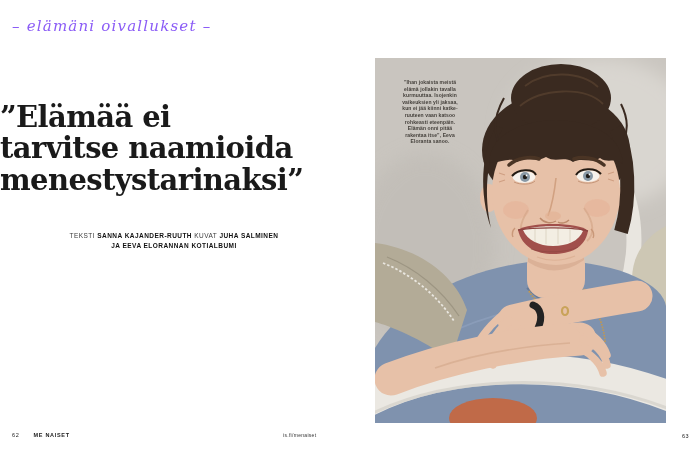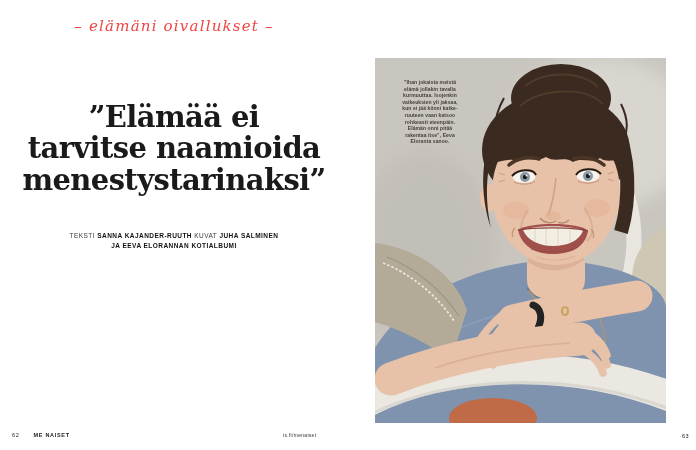--- a/index.html
+++ b/index.html
@@ -6,26 +6,26 @@
   html,body { background:#e9e9e9; }
   .spread {
     position:relative; width:696px; height:450px; background:#ffffff;
     font-family:"Liberation Sans", sans-serif; overflow:hidden; margin:0 auto;
   }
   .page { position:absolute; top:0; height:450px; width:348px; }
   .page-left { left:0; }
   .page-right { left:348px; }
 
   .kicker {
-    position:absolute; top:17px; left:0; width:100%; text-align:center;
+    position:absolute; top:17px; left:12px; width:100%; text-align:left;
     font-family:"DejaVu Serif", serif; font-style:italic; font-weight:400;
-    font-size:15px; letter-spacing:1.2px; color:#ef4444;
+    font-size:15px; letter-spacing:1.2px; color:#8b5cf6;
   }
   .headline {
-    position:absolute; top:102px; left:0; width:100%; text-align:center;
+    position:absolute; top:102px; left:0; width:100%; 
     font-family:"DejaVu Serif", serif; font-weight:700; font-size:29px;
     line-height:1.08; letter-spacing:-0.6px; color:var(--ink);
     white-space:pre-line;
   }
   .byline {
     position:absolute; top:231px; left:0; width:100%; text-align:center;
     font-size:6.5px; letter-spacing:0.45px; line-height:1.55; color:#1c1c1c;
   }
   .byl-label { font-weight:400; color:#3a3a3a; }
   .byl-name  { font-weight:700; color:#111; }

